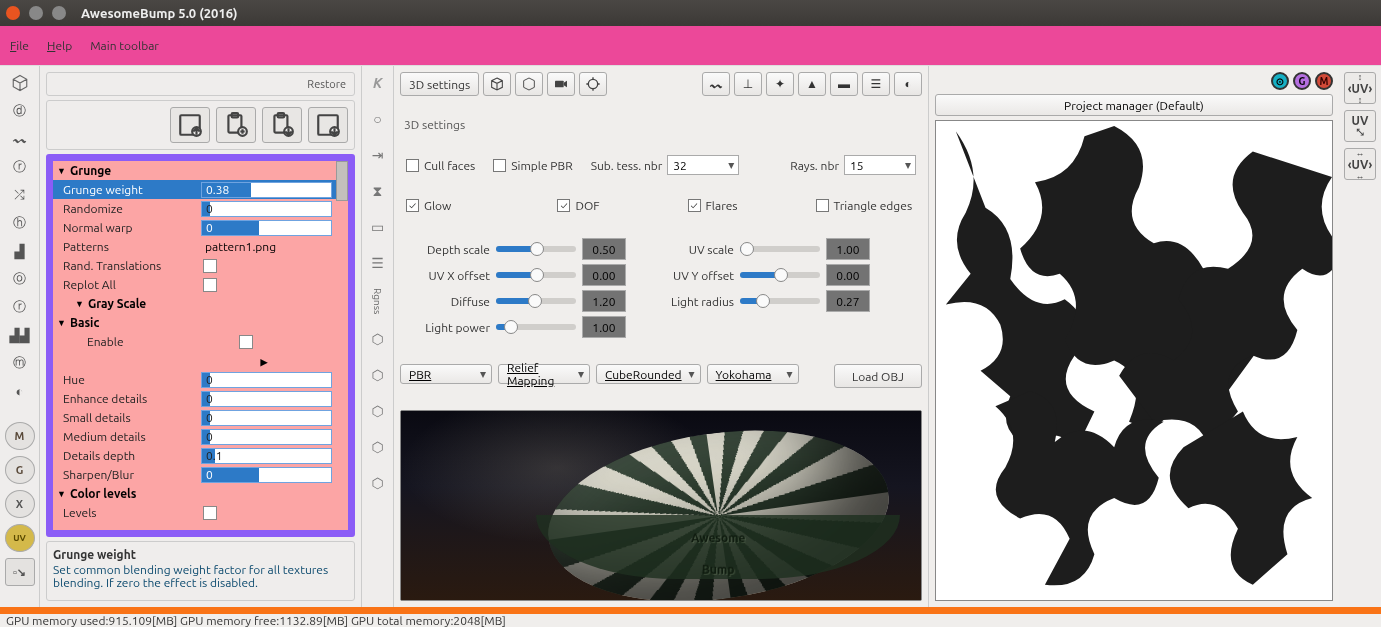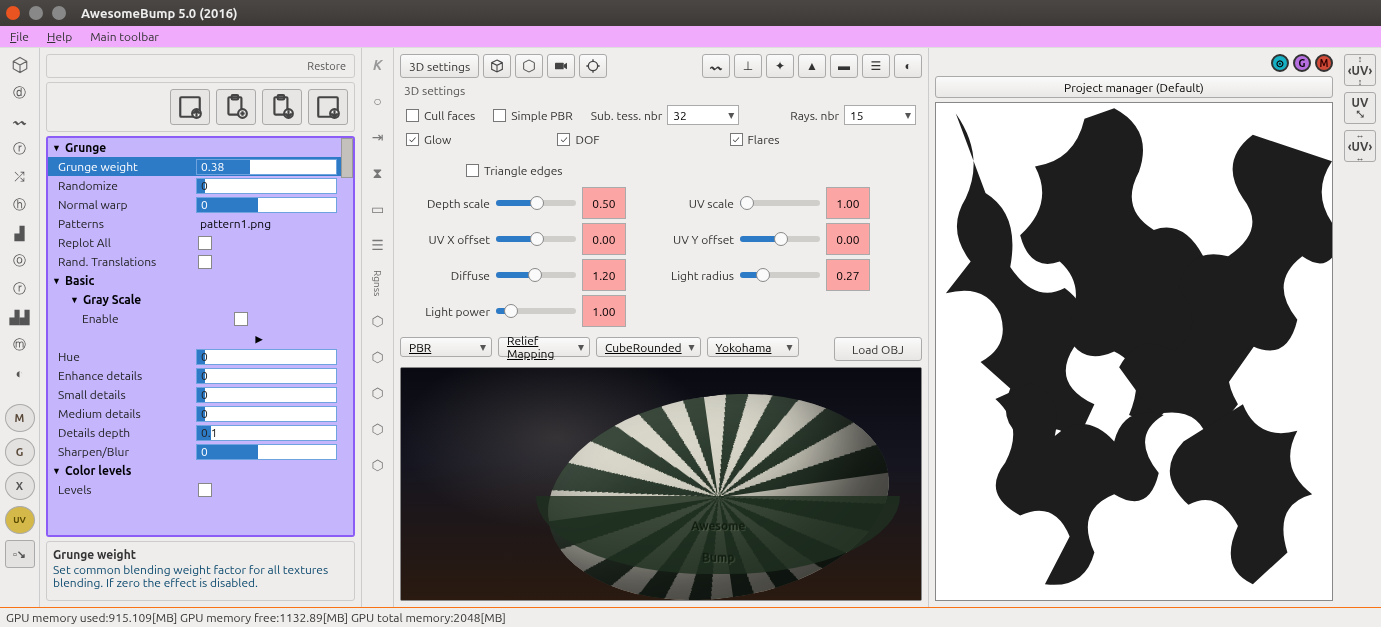--- a/index.html
+++ b/index.html
@@ -1,74 +1,74 @@
 <!DOCTYPE html>
 <html><head>
 <meta charset="utf-8">
 <style>
 * { box-sizing: border-box; margin: 0; padding: 0; font-family: "Ubuntu", "Segoe UI", sans-serif; font-size: 12px; }
 body { width: 1381px; height: 627px; background: #f0eeec; overflow: hidden; display: flex; flex-direction: column; }
 .titlebar { height: 26px; background: linear-gradient(#4a4744,#3c3936); display: flex; align-items: center; padding: 0 6px; gap: 9px; }
 .wbtn { width: 14px; height: 14px; border-radius: 50%; display:inline-block; }
 .wbtn.close{background:#e95420;} .wbtn.min{background:#888;} .wbtn.max{background:#888;}
 .title { color:#eee; font-weight:bold; font-size:13px; margin-left:6px; }
-.menubar { height:22px; background:#f0abfc; display:flex; align-items:center; gap:18px; padding:0 10px; border-bottom:1px solid #ddd; }
+.menubar { height:40px; background:#ec4899; display:flex; align-items:center; gap:18px; padding:0 10px; border-bottom:1px solid #ddd; }
 .menubar span { color:#333; }
 .menubar span u{text-decoration:underline;}
 .main { flex:1; display:flex; overflow:hidden; }
 .leftbar { width:40px; background:#efedec; border-right:1px solid #ccc; display:flex; flex-direction:column; align-items:center; padding:6px 0; gap:6px; }
 .lbtn { width:28px; height:22px; border:1px solid transparent; border-radius:3px; display:flex; align-items:center; justify-content:center; color:#555; font-size:13px; }
 .lbtn svg{width:18px;height:18px;}
 .lbtn.box{border:1px solid #aaa; background:#e4e2e0; width:30px; height:28px; font-size:11px; font-weight:bold;}
 .panel { width:322px; background:#efedec; border-right:1px solid #ccc; display:flex; flex-direction:column; padding:6px; gap:4px; }
 .restore-row{display:flex;justify-content:flex-end;align-items:center;height:24px;border:1px solid #ccc;border-radius:3px;padding:0 8px;}
 .restore-row span{color:#555;font-size:11px;}
 .iconrow{display:flex;gap:6px;justify-content:flex-end;border:1px solid #ccc;border-radius:3px;padding:6px;}
 .bigicon{width:40px;height:36px;border:1px solid #aaa;border-radius:3px;background:#e8e6e4;display:flex;align-items:center;justify-content:center;}
 .bigicon svg{width:26px;height:26px;}
-.proplist{flex:1;border:2px solid #8b5cf6;border-radius:3px;overflow-y:auto;background:#c4b5fd;position:relative;}
+.proplist{flex:1;border:7px solid #8b5cf6;border-radius:3px;overflow-y:auto;background:#fca5a5;position:relative;}
 .scrollhandle{position:absolute;right:0;top:0;width:12px;height:40px;background:#c4c0bc;border:1px solid #999;}
 .prow{display:flex;align-items:center;height:19px;}
 .prow .lbl{flex:0 0 148px;padding-left:10px;color:#222;}
 .prow .val{flex:1;height:16px;background:#fff;border:1px solid #6fa3e0;color:#222;padding:0 4px;display:flex;align-items:center;position:relative;margin-right:16px;}
 .prow .val .barfill{position:absolute;left:0;top:0;bottom:0;background:#2d7ac7;}
 .prow .val .vtxt{position:relative;color:#fff;mix-blend-mode:normal;}
 .prow.sel{background:#2d7ac7;color:#fff;}
 .prow.sel .lbl{color:#fff;}
 .prow .chk{width:14px;height:14px;border:1px solid #888;background:#fff;margin-left:2px;}
 .grouphdr{display:flex;align-items:center;height:19px;padding-left:4px;font-weight:bold;}
 .grouphdr::before{content:"▼";font-size:9px;margin-right:4px;}
 .grouphdr.right::before{content:"▶";}
 .grouphdr.sub{padding-left:22px;}
 .helpbox{border:1px solid #ccc;border-radius:3px;padding:6px;background:#efedec;min-height:60px;}
 .helpbox .ht{font-weight:bold;color:#333;}
 .helpbox .hd{color:#0c4a6e;margin-top:2px;}
 .midbar{width:32px;background:#efedec;border-right:1px solid #ccc;display:flex;flex-direction:column;align-items:center;padding-top:6px;gap:14px;}
 .midbtn{width:22px;height:22px;display:flex;align-items:center;justify-content:center;color:#777;font-size:14px;}
 .midbtn.k{font-weight:bold;font-style:italic;color:#999;}
 .rot{writing-mode:vertical-rl;font-size:10px;color:#666;}
-.center{flex:1;display:flex;flex-direction:column;padding:6px;gap:4px;overflow:hidden;border-right:1px solid #ccc;}
+.center{flex:1;display:flex;flex-direction:column;padding:6px;gap:20px;overflow:hidden;border-right:1px solid #ccc;}
 .toprow{display:flex;align-items:center;gap:4px;}
 .btn{height:24px;padding:0 8px;border:1px solid #aaa;border-radius:3px;background:linear-gradient(#fafafa,#e8e6e4);display:flex;align-items:center;justify-content:center;color:#333;gap:4px;}
 .btn.icn{width:28px;padding:0;}
 .btn.icn svg{width:16px;height:16px;}
 .label3d{color:#555;padding:2px 4px;}
 .optrow{display:flex;align-items:center;gap:18px;flex-wrap:wrap;padding:2px 6px;}
 .chkbox{width:13px;height:13px;border:1px solid #777;background:#fff;display:inline-flex;align-items:center;justify-content:center;}
 .chkbox.on::after{content:"✓";font-size:10px;color:#333;}
 .optlbl{color:#333;}
 .opt{display:flex;align-items:center;gap:5px;}
 .selbox{height:20px;border:1px solid #aaa;background:#fff;padding:0 16px 0 5px;display:flex;align-items:center;position:relative;min-width:60px;}
 .selbox::after{content:"▾";position:absolute;right:4px;color:#555;}
 .slidercol{display:flex;flex-direction:column;gap:4px;}
 .slbl{width:78px;text-align:right;color:#333;}
 .slider{width:80px;height:6px;background:#d0cecb;border-radius:3px;position:relative;}
 .slider::before{content:"";position:absolute;left:0;top:0;bottom:0;background:#2d7ac7;border-radius:3px;width:var(--p,50%);}
 .slider::after{content:"";position:absolute;top:-4px;width:12px;height:12px;border-radius:50%;background:#fafafa;border:1px solid #888;left:calc(var(--p,50%) - 6px);}
-.sval{width:44px;height:32px;border:1px solid #aaa;background:#fca5a5;text-align:center;display:flex;align-items:center;justify-content:center;}
+.sval{width:44px;height:22px;border:1px solid #aaa;background:#737373;text-align:center;display:flex;align-items:center;justify-content:center;}
 .srow{display:flex;align-items:center;gap:6px;}
 .dropdown{height:20px;border:1px solid #aaa;background:linear-gradient(#fafafa,#eae8e6);padding:0 18px 0 8px;display:flex;align-items:center;position:relative;border-radius:3px;text-decoration:underline;}
 .dropdown::after{content:"▾";position:absolute;right:5px;color:#555;}
 .viewport{flex:1;background:#111;border:1px solid #888;border-radius:2px;position:relative;overflow:hidden;}
 .vp-img{width:100%;height:100%;background:
  radial-gradient(ellipse 60% 80% at 30% 30%, rgba(255,240,200,.15), transparent 50%),
  linear-gradient(#0a0a12 0%, #151520 40%, #2a1a10 100%);
  position:relative;}
 .sphere{position:absolute;left:28%;top:8%;width:66%;height:95%;border-radius:50%;
  background:
@@ -81,21 +81,21 @@
 .bandtxt{font-family:Georgia,serif;font-weight:bold;font-size:34px;color:#0e1a0e;text-shadow:1px 1px 0 rgba(120,140,110,.35);transform:perspective(400px) rotateX(12deg);text-align:center;line-height:.95;}
 .right{width:410px;display:flex;flex-direction:column;padding:6px;gap:4px;}
 .rtop{display:flex;justify-content:flex-end;gap:4px;}
 .dot{width:18px;height:18px;border-radius:50%;border:2px solid #333;display:flex;align-items:center;justify-content:center;font-size:10px;font-weight:bold;}
 .dot.c{background:#16b0c4;} .dot.g{background:#b56fe0;} .dot.m{background:#d14a38;color:#300;}
 .pm{height:22px;border:1px solid #aaa;border-radius:3px;background:linear-gradient(#fafafa,#eae8e6);display:flex;align-items:center;justify-content:center;}
 .texview{flex:1;background:#fff;border:1px solid #888;position:relative;overflow:hidden;}
 .texview svg{width:100%;height:100%;}
 .farright{width:42px;background:#efedec;display:flex;flex-direction:column;align-items:center;padding:6px 0;gap:6px;}
 .uvbtn{width:32px;height:32px;border:1px solid #aaa;border-radius:3px;background:#eceae8;display:flex;flex-direction:column;align-items:center;justify-content:center;font-size:9px;color:#444;font-weight:bold;}
-.status{height:20px;background:#f0eeec;border-top:1px solid #f97316;padding:0 6px;display:flex;align-items:center;color:#333;}
+.status{height:20px;background:#f0eeec;border-top:7px solid #f97316;padding:0 6px;display:flex;align-items:center;color:#333;}
 </style>
 </head>
 <body>
 
 <div class="titlebar">
   <span class="wbtn close"></span>
   <span class="wbtn min"></span>
   <span class="wbtn max"></span>
   <span class="title">AwesomeBump 5.0 (2016)</span>
 </div>
@@ -193,29 +193,29 @@
         <div class="val">
             <div class="barfill" style="width:44%"></div>
             <span class="vtxt">0</span>
           </div>
       </div>
       <div class="prow">
         <div class="lbl">Patterns</div>
         <div style="flex:1;padding-left:4px">pattern1.png</div>
       </div>
       <div class="prow">
+        <div class="lbl">Rand. Translations</div>
+        <div class="chk"></div>
+      </div>
+      <div class="prow">
         <div class="lbl">Replot All</div>
         <div class="chk"></div>
       </div>
-      <div class="prow">
-        <div class="lbl">Rand. Translations</div>
-        <div class="chk"></div>
-      </div>
+      <div class="grouphdr sub">Gray Scale</div>
       <div class="grouphdr">Basic</div>
-      <div class="grouphdr sub">Gray Scale</div>
       <div class="prow">
         <div class="lbl" style="padding-left:34px">Enable</div>
         <div class="chk" style="margin-left:38px"></div>
       </div>
       <div class="grouphdr sub right">Components</div>
       <div class="prow">
           <div class="lbl">Hue</div>
           <div class="val">
             <div class="barfill" style="width:6%"></div>
             <span class="vtxt" style="color:#222">0</span>
@@ -344,21 +344,21 @@
     </div>
     <div class="optrow">
       <div class="opt">
           <span class="chkbox on"></span>
           <span class="optlbl">Glow</span>
         </div>
       <div class="opt" style="margin-left:88px">
           <span class="chkbox on"></span>
           <span class="optlbl">DOF</span>
         </div>
-      <div class="opt" style="margin-left:112px">
+      <div class="opt" style="margin-left:70px">
           <span class="chkbox on"></span>
           <span class="optlbl">Flares</span>
         </div>
       <div class="opt" style="margin-left:60px">
           <span class="chkbox"></span>
           <span class="optlbl">Triangle edges</span>
         </div>
     </div>
 
     <div style="display:flex;gap:30px;padding:4px 12px">

